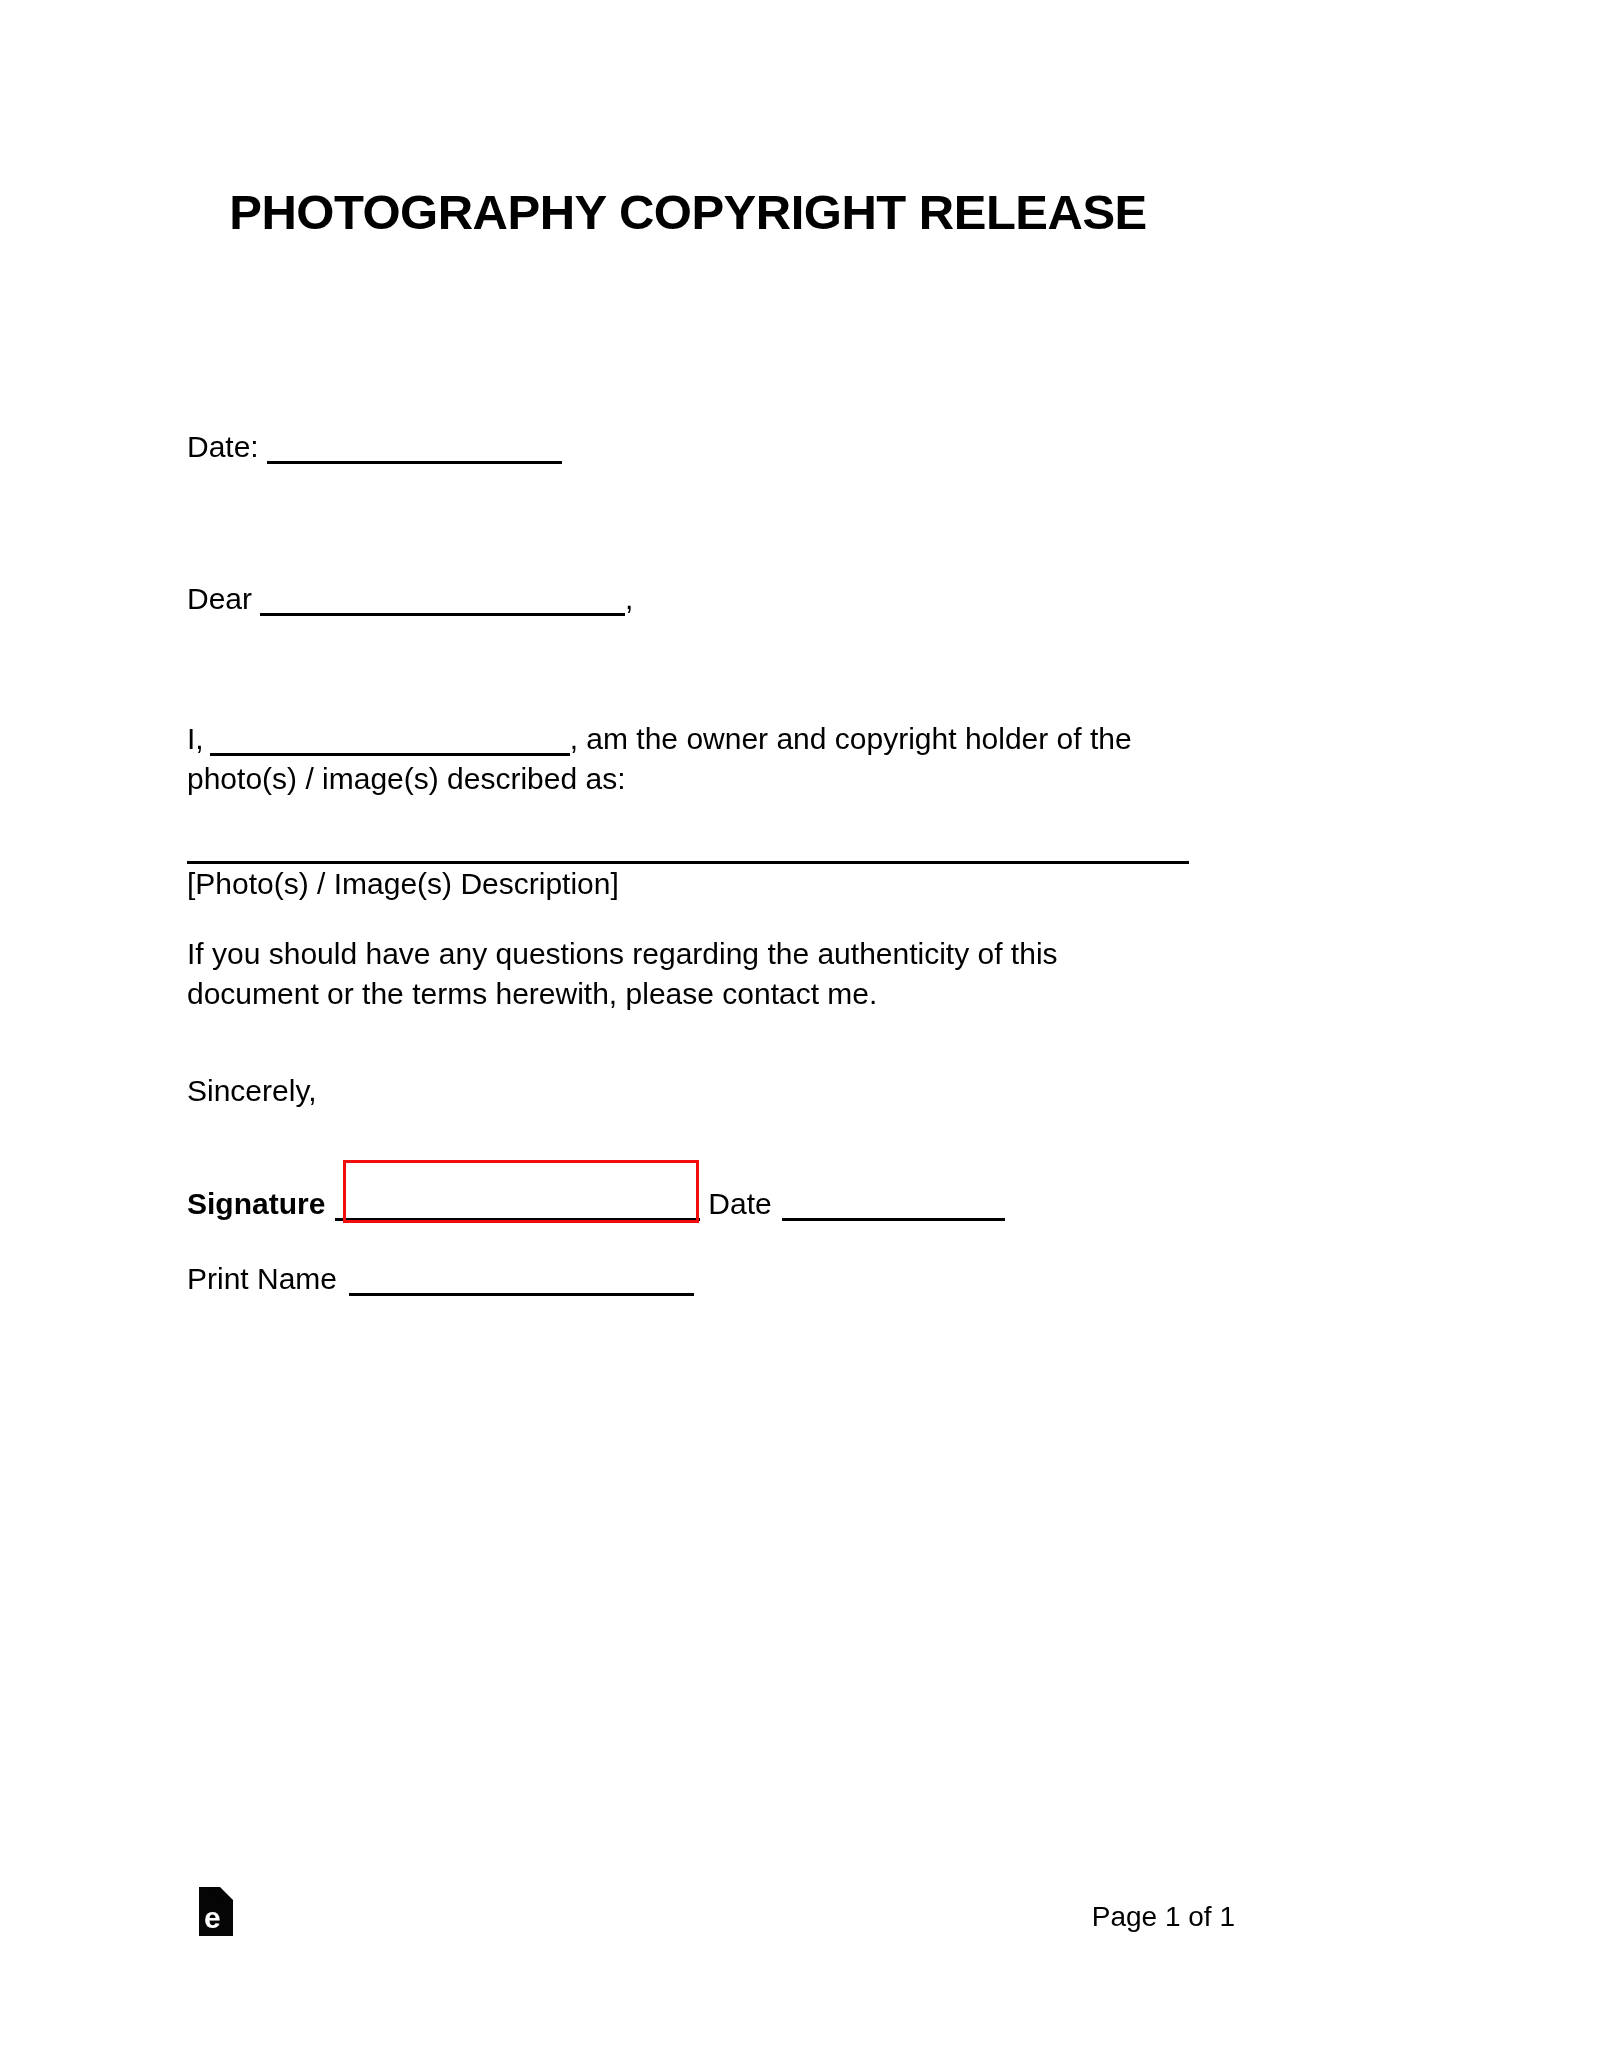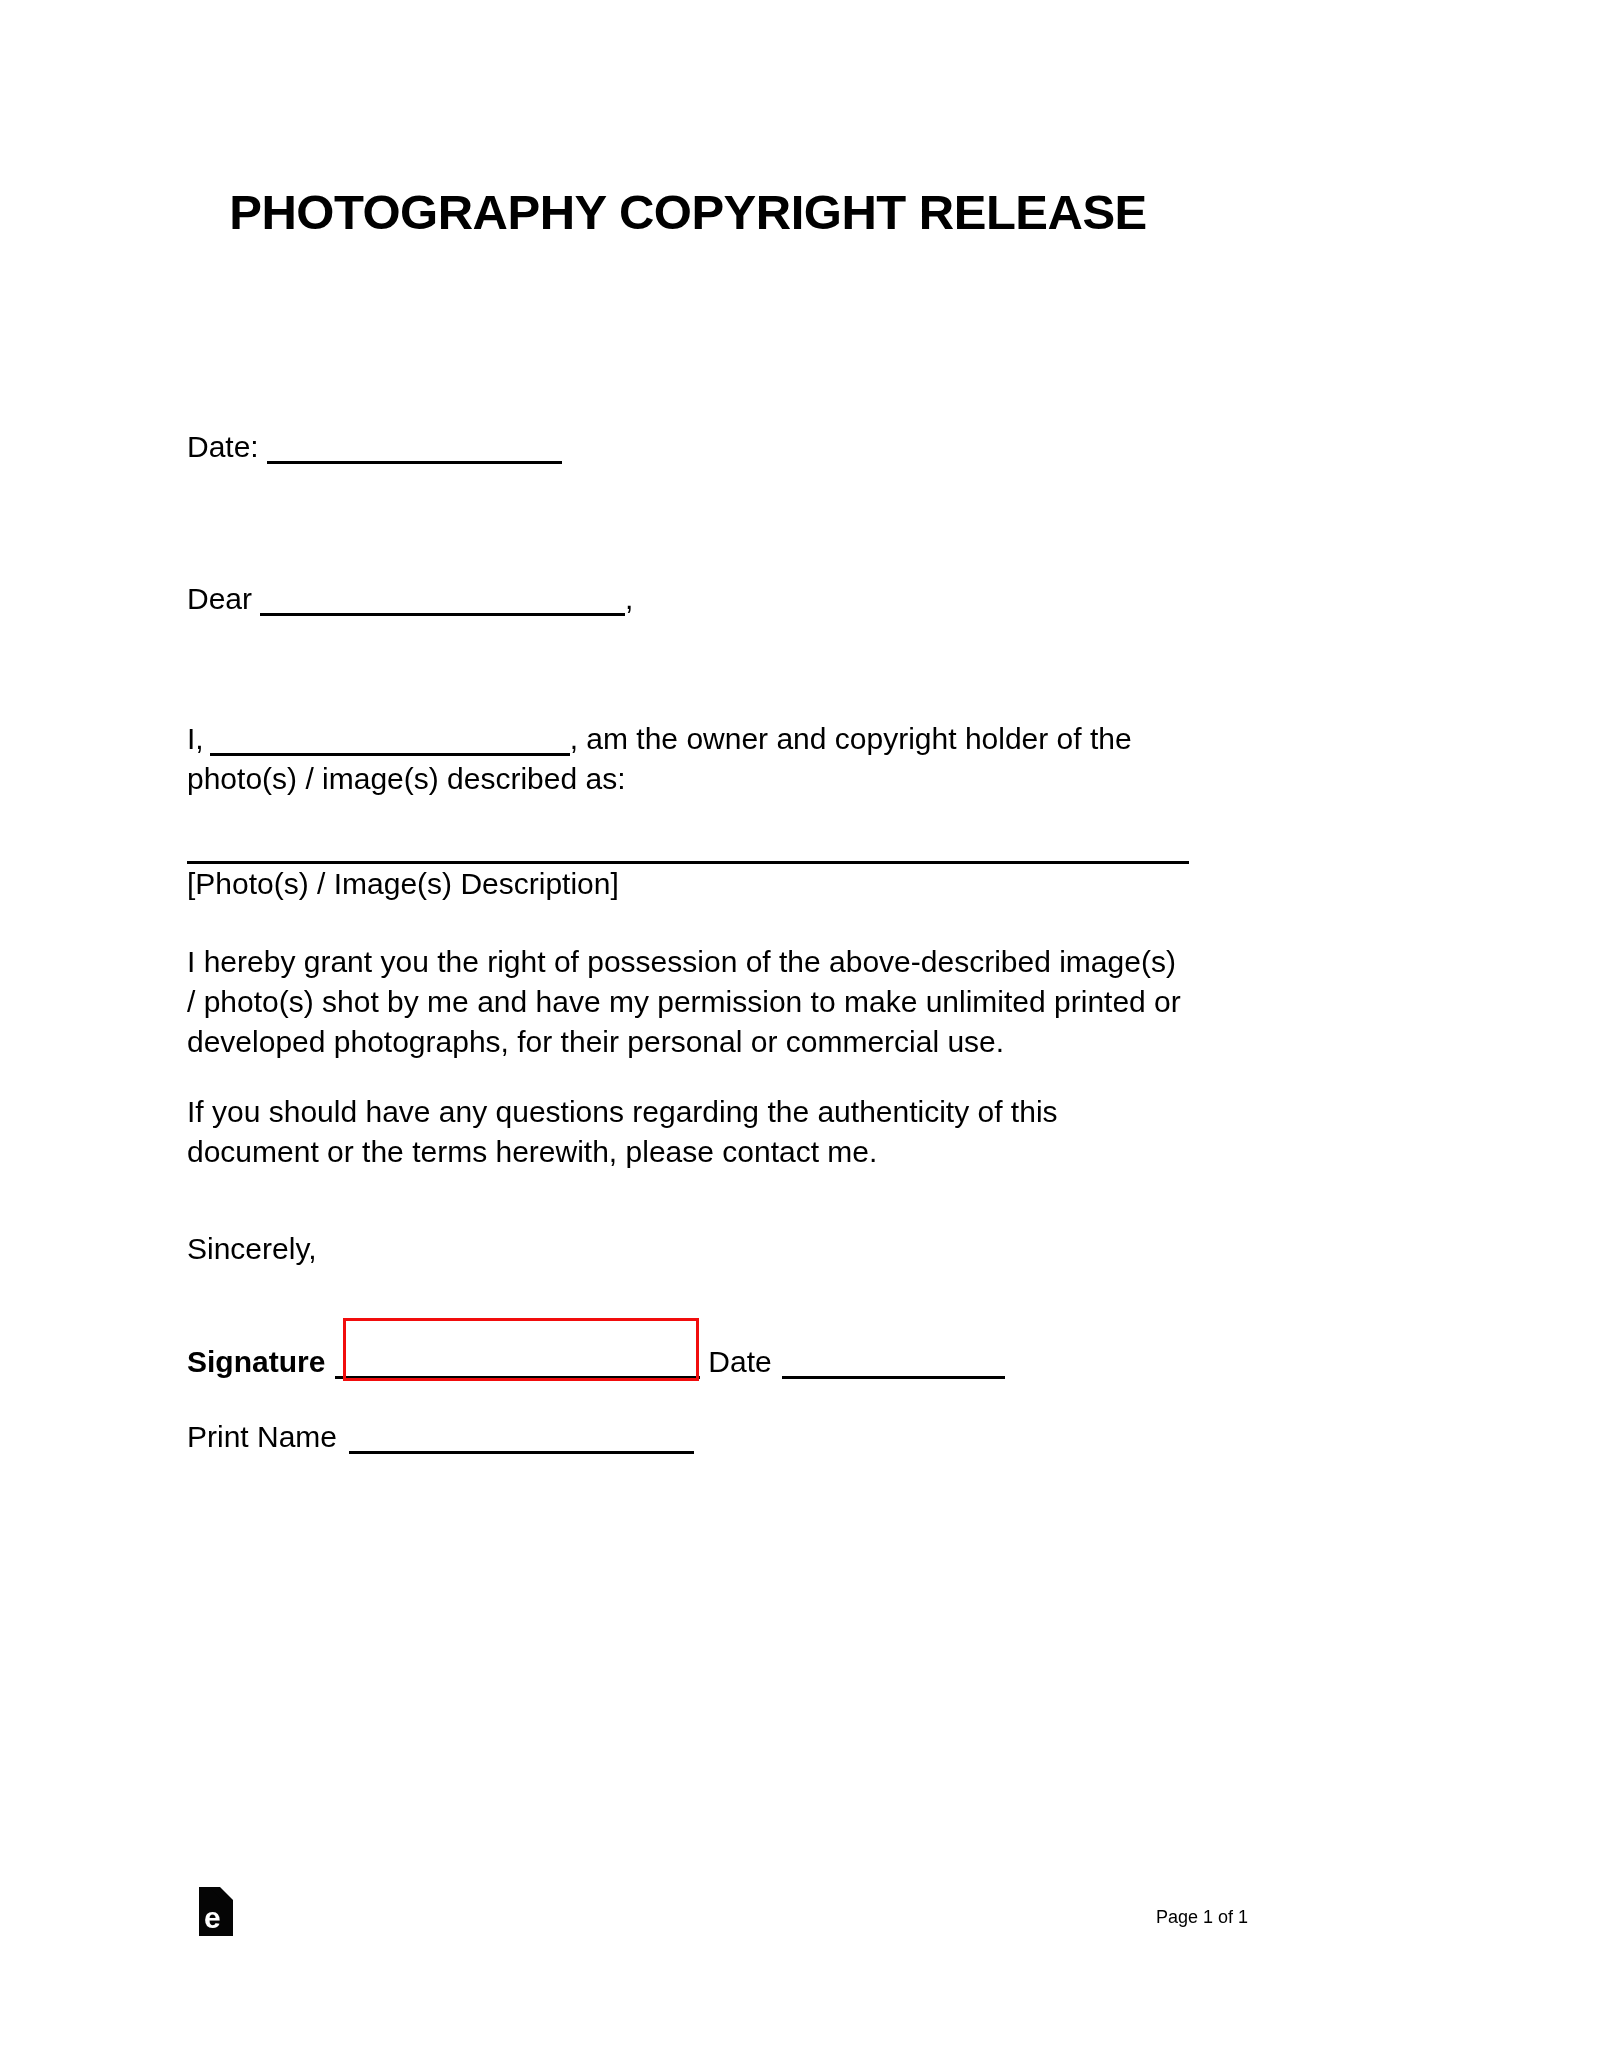--- a/index.html
+++ b/index.html
@@ -100,23 +100,23 @@
     left: 5px;
     bottom: 3px;
     color: #ffffff;
     font-weight: bold;
     font-size: 30px;
     line-height: 30px;
     font-family: "Liberation Sans", sans-serif;
   }
   .page-indicator {
     position: absolute;
-    right: 128px;
+    right: 141px;
     top: 1901px;
-    font-size: 18px;
+    font-size: 28px;
     line-height: 32px;
   }
 </style>
 </head>
 <body>
 
 <div class="page">
   <div class="content">
 
     <h1 class="title">PHOTOGRAPHY COPYRIGHT RELEASE</h1>
@@ -131,21 +131,20 @@
 
     <p class="para owner-para">
       <span>I,</span><span class="blank owner-blank"></span><span>, am the owner and copyright holder of the photo(s) / image(s) described as:</span>
     </p>
 
     <div class="desc-block">
       <div class="desc-underline"></div>
       <div class="desc-caption">[Photo(s) / Image(s) Description]</div>
     </div>
 
-    <p class="para grant-para">I hereby grant you the right of possession of the above-described image(s) / photo(s) shot by me and have my permission to make unlimited printed or developed photographs, for their personal or commercial use.</p>
 
     <p class="para questions-para">If you should have any questions regarding the authenticity of this document or the terms herewith, please contact me.</p>
 
     <div class="row closing-row">Sincerely,</div>
 
     <div class="row sig-row">
       <span class="sig-label">Signature</span><span class="blank sig-blank"><span class="sig-box" style="border-color: rgb(241, 13, 13);"></span></span><span class="sig-date-label">Date</span><span class="blank sig-date-blank"></span>
     </div>
 
     <div class="row printname-row">

